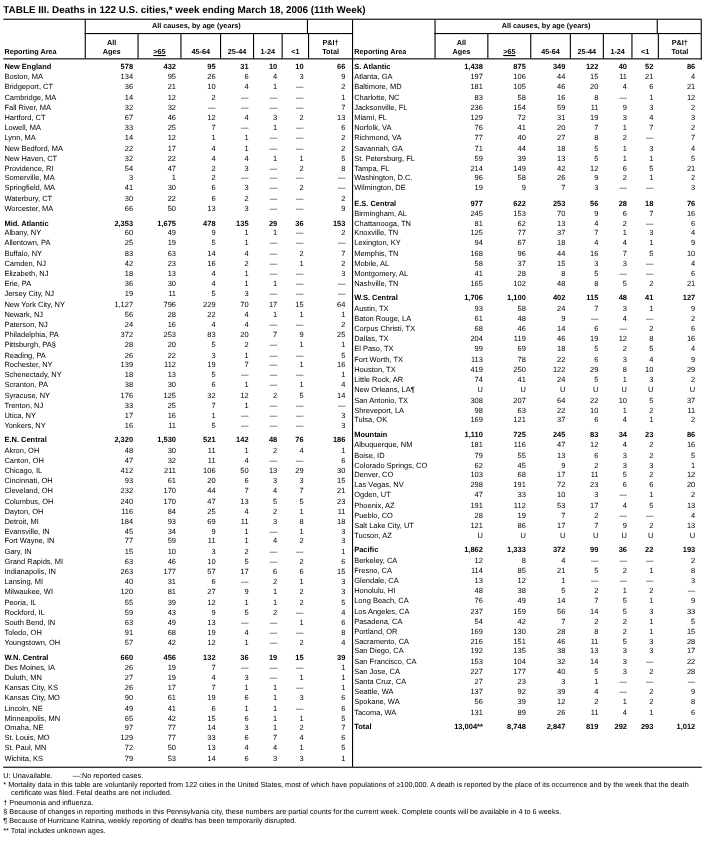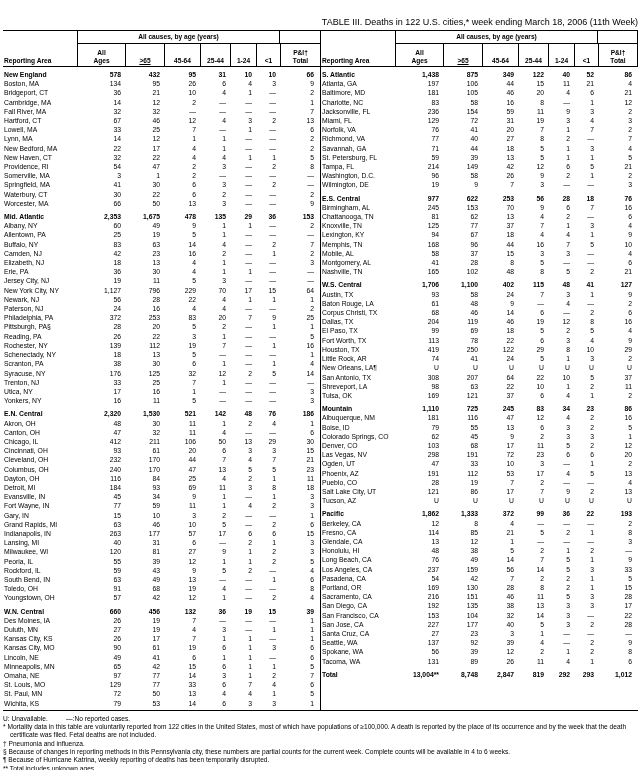--- a/index.html
+++ b/index.html
@@ -1,18 +1,18 @@
 <!DOCTYPE html>
 <html><head>
 <meta charset="utf-8">
 <style>
   html,body{margin:0;padding:0;background:#fff;color:#000;}
   body{width:640px;height:770px;font-family:"Liberation Sans",sans-serif;-webkit-font-smoothing:antialiased;}
   .page{padding:3px 2px 0 3px;}
-  .title{font-size:9px;font-weight:normal;margin:14px 0 3px 0;white-space:nowrap;text-align:right;}
+  .title{font-size:9px;font-weight:bold;margin:1px 0 3px 0;white-space:nowrap;}
   .table-wrap{display:flex;border-top:1px solid #000;border-bottom:1px solid #000;align-items:stretch;}
   .half{width:317px;}
   .half.left{border-right:1px solid #000;}
   .grid{display:grid;grid-template-columns:74px 48px 39px 36px 30px 26px 24px 1fr;}
   
   .hdr{border-bottom:1px solid #000;}
   .half.right .hdr{border-right:1px solid #000;}
   .hrow1{height:12px;}
   .hrow1 .group{grid-column:2/8;border-left:1px solid #000;border-right:1px solid #000;border-bottom:1px solid #000;
     font-size:6.6px;font-weight:bold;text-align:center;line-height:12px;white-space:nowrap;}

